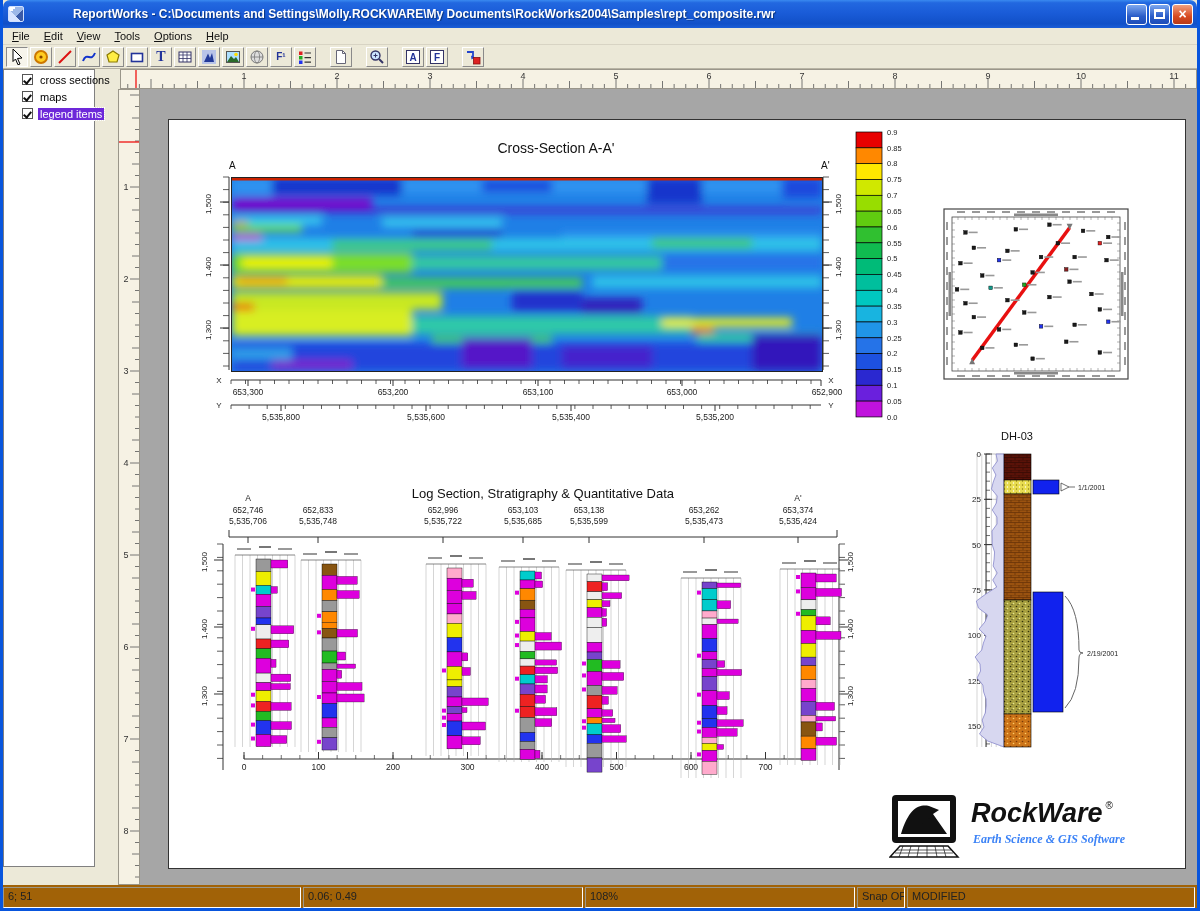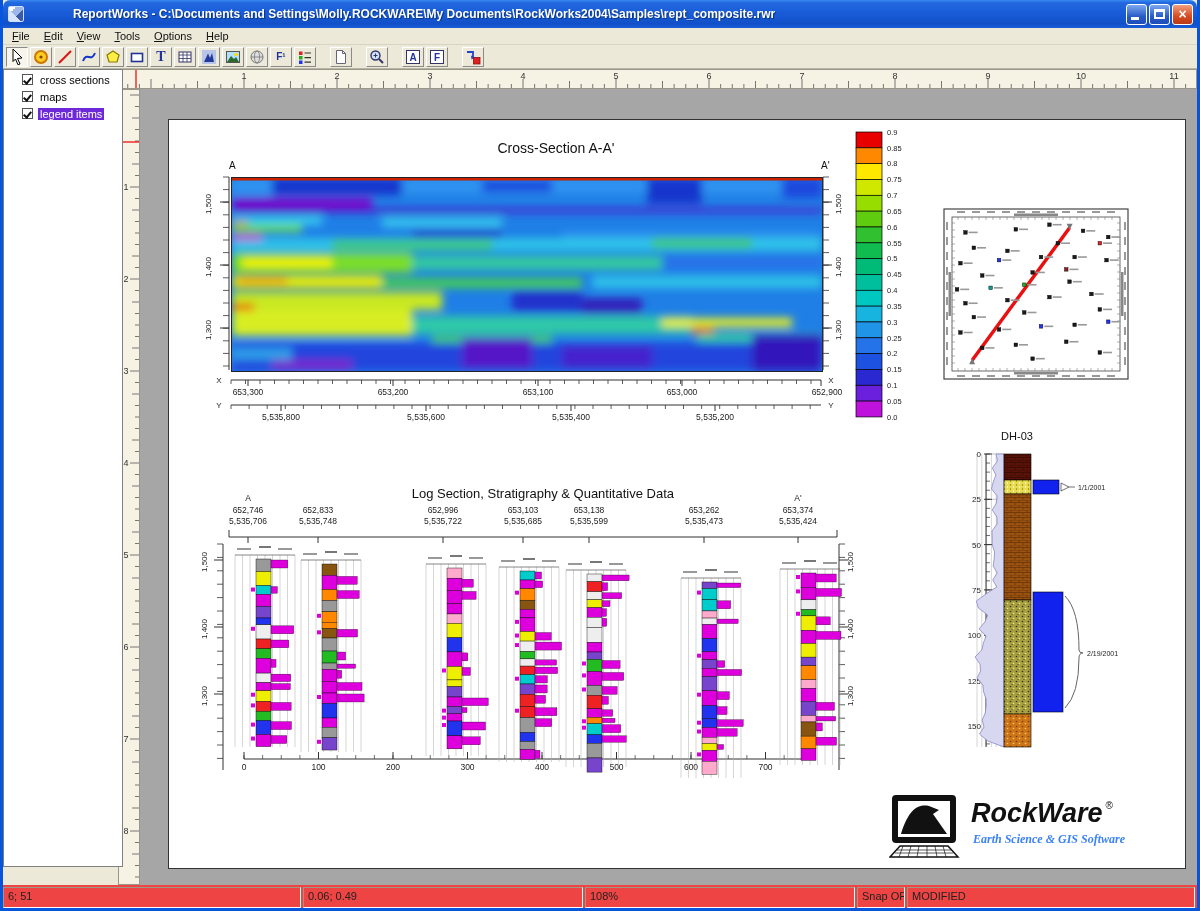--- a/index.html
+++ b/index.html
@@ -38,21 +38,21 @@
     padding-left:2px; border-bottom:1px solid #b8b4a4; }
   .tb { width:22px; height:20px; margin:0 1px; display:flex; align-items:center; justify-content:center;
     border:1px solid; border-color:#fff #8a8a8a #8a8a8a #fff; background:#ece9d8; padding:0; }
   .tb.pressed { border-color:#8a8a8a #fff #fff #8a8a8a; background:#f7f5ec; }
   .tb.gap { margin-left:13px; }
   .tb svg { display:block; }
   .tb .glyphT { font-family:"Liberation Serif",serif; font-weight:bold; color:#223399; font-size:14px; }
   .tb .glyphF { font-weight:bold; color:#223399; font-size:10px; }
   
   .workspace { position:relative; flex:1; background:#ece9d8; overflow:hidden; }
-  .sidebar { position:absolute; left:0; top:0; bottom:18px; width:120px; background:#fff;
+  .sidebar { position:absolute; left:0; top:0; bottom:18px; width:92px; background:#fff;
     border:1px solid #808080; font-size:11px; }
   .tree-item { display:flex; align-items:center; height:15px; margin:2px 0 0 18px; }
   .cb { width:11px; height:11px; border:1px solid #555; background:#fff; margin-right:5px; position:relative; flex:0 0 11px; }
   .cb.checked:after { content:""; position:absolute; left:2px; top:1px; width:3px; height:6px;
     border:solid #111; border-width:0 2px 2px 0; transform:rotate(40deg); }
   .tree-label { padding:0 2px; white-space:nowrap; }
   .tree-item.selected .tree-label { background:#6d28d9; color:#fff; outline:1px dotted #fff; }
   .hruler { position:absolute; left:117px; right:0; top:0; height:20px; background:#f6f2e4;
     border:1px solid #9a968a; }
   .vruler { position:absolute; left:115px; top:20px; width:22px; bottom:0; background:#f6f2e4;
@@ -66,21 +66,21 @@
   .bh-title { position:absolute; left:806px; top:310px; width:84px; text-align:center; font-size:11px; color:#111; }
   .end-label { position:absolute; font-size:10px; color:#111; }
   .heatmap { position:absolute; left:62px; top:57px; width:592px; height:195px; border:1px solid #222; }
   .logo { position:absolute; left:720px; top:674px; width:290px; height:76px; }
   .logo-name-row { position:absolute; left:82px; top:4px; display:flex; align-items:flex-start; }
   .logo-name { font-size:27px; font-weight:bold; font-style:italic; color:#111; letter-spacing:0px; }
   .logo-reg { font-size:10px; margin-left:3px; margin-top:2px; color:#111; }
   .logo-tagline { position:absolute; left:84px; top:38px; font-family:"Liberation Serif",serif;
     font-weight:bold; font-style:italic; font-size:12px; color:#3b82f6; }
   
-  .statusbar { height:23px; flex:0 0 23px; background:#ef4444; display:flex; align-items:stretch;
+  .statusbar { height:23px; flex:0 0 23px; background:#a16207; display:flex; align-items:stretch;
     font-size:11px; color:#222; padding-top:2px; }
   .sb-cell { border:1px solid; border-color:#9d9888 #fff #fff #9d9888; margin-right:2px;
     padding:2px 4px 0 4px; white-space:nowrap; overflow:hidden; }
 </style>
 </head>
 <body>
 
 <div class="window">
 
   <div class="titlebar">

